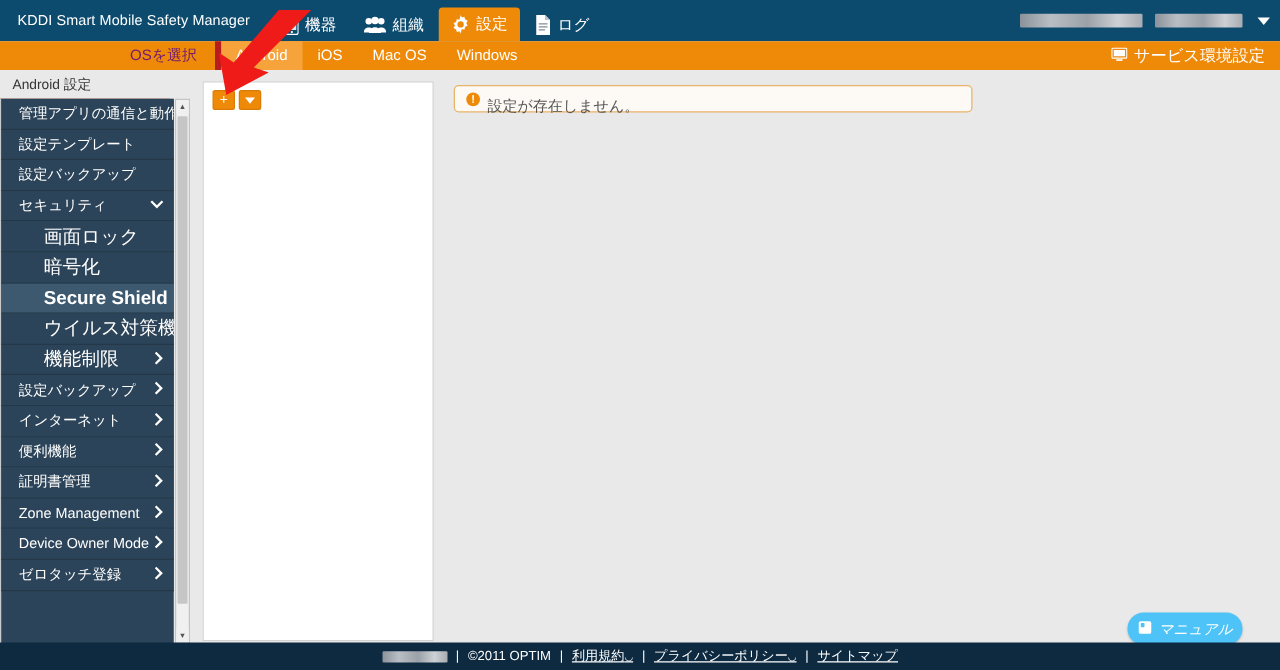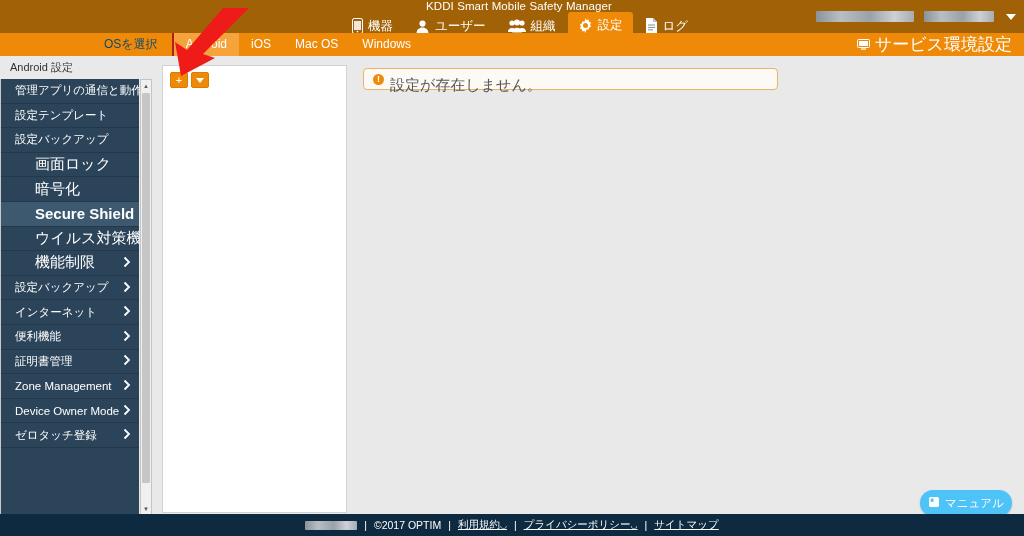--- a/index.html
+++ b/index.html
@@ -7,22 +7,22 @@
     width: 1024px; height: 536px;
     font-family: "Liberation Sans", "DejaVu Sans", sans-serif;
     background: #e8e8e8;
     overflow: hidden;
   }
   #app { position: relative; width: 1024px; height: 536px; background: #e9e9e9; }
 
   
   .topbar {
     position: absolute; left: 0; top: 0; width: 1024px; height: 33px;
-    background: #a16207;
-    display: flex; align-items: center; flex-direction: column;
+    background: #0c4a6e;
+    display: flex; align-items: center;
   }
   .brand {
     color: #ffffff; font-size: 11.5px; letter-spacing: .1px;
     padding-left: 14px; white-space: nowrap;
   }
   .nav { display: flex; align-items: flex-end; height: 33px; margin-left: 18px; }
   .nav-item {
     display: flex; align-items: center; gap: 5px;
     height: 26px; padding: 0 10px; margin-right: 2px;
     color: #ffffff; font-size: 12.5px; white-space: nowrap;
@@ -48,33 +48,33 @@
     border-right: 5px solid transparent; border-top: 6px solid #ffffff;
     margin-left: 2px;
   }
 
   
   .osbar {
     position: absolute; left: 0; top: 33px; width: 1024px; height: 23px;
     background: #ef8a08; display: flex; align-items: center;
   }
   .os-label {
-    color: #0c4a6e; font-size: 12px; padding: 0 14px; white-space: nowrap;
-    border-right: 2px solid #b91c1c; height: 23px; line-height: 23px;
+    color: #701a75; font-size: 12px; padding: 0 14px; white-space: nowrap;
+    border-right: 5px solid #b91c1c; height: 23px; line-height: 23px;
     margin-left: 90px;
   }
   .os-tab {
     color: #ffffff; font-size: 12px; height: 23px; line-height: 23px;
     padding: 0 12px; white-space: nowrap;
   }
   .os-tab.active { background: #f5a33a; }
   .svc-env {
     position: absolute; right: 12px; top: 0; height: 23px;
     display: flex; align-items: center; gap: 5px;
-    color: #ffffff; font-size: 17px; white-space: nowrap;
+    color: #ffffff; font-size: 13px; white-space: nowrap;
   }
 
   
   .side-wrap { position: absolute; left: 0; top: 56px; width: 152px; height: 458px; }
   .side-title {
     font-size: 11px; color: #333; padding: 4px 0 4px 10px; white-space: nowrap;
   }
   .side-scroll-host {
     position: relative; width: 136px; height: 436px;
     background: #c2410c;
@@ -133,29 +133,30 @@
   .msg-box {
     position: absolute; left: 363px; top: 68px; width: 415px; height: 22px;
     background: #fdfaf5; border: 1px solid #e9b36a; border-radius: 4px;
     display: flex; align-items: center; gap: 6px; padding-left: 9px;
   }
   .msg-ico {
     width: 11px; height: 11px; border-radius: 50%; background: #ef8a08;
     color: #ffffff; font-size: 9px; font-weight: bold;
     display: flex; align-items: center; justify-content: center; line-height: 1;
   }
-  .msg-text { font-size: 15px; color: #555; white-space: nowrap; margin-top: 12px; }
+  .msg-text { font-size: 12px; color: #555; white-space: nowrap; margin-top: 12px; }
 
   
   .manual-btn {
-    position: absolute; right: 12px; bottom: 20px; width: 92px; height: 26px;
+    position: absolute; right: 30px; bottom: 20px; width: 92px; height: 26px;
     background: #4ec3f7; border-radius: 13px;
     display: flex; align-items: center; justify-content: center; gap: 5px;
     color: #ffffff; font-size: 11.5px; white-space: nowrap;
     box-shadow: 0 1px 2px rgba(0,0,0,.2);
+    font-style: italic;
   }
 
   
   .footer {
     position: absolute; left: 0; bottom: 0; width: 1024px; height: 22px;
     background: #0d2a40; display: flex; align-items: center; justify-content: center;
     gap: 7px; color: #ffffff; font-size: 10.5px; white-space: nowrap;
   }
   .footer .redact { width: 52px; height: 9px; }
   .footer a, .footer .lnk { color: #ffffff; text-decoration: underline; }
@@ -182,29 +183,20 @@
         <span class="nav-ico">
           <svg width="11" height="16" viewBox="0 0 11 16">
               <rect x="0.5" y="0.5" width="10" height="15" rx="1.6" fill="none" stroke="#fff"></rect>
               <rect x="2" y="3" width="7" height="9" fill="#fff" opacity=".85"></rect>
               <circle cx="5.5" cy="13.6" r="0.9" fill="#fff"></circle>
             </svg>
         </span>
         <span>機器</span>
       </div>
 
-      <div class="nav-item">
-        <span class="nav-ico">
-          <svg width="15" height="15" viewBox="0 0 15 15">
-              <circle cx="7.5" cy="4.6" r="3.1" fill="#fff"></circle>
-              <path d="M1.6 14c0-3.4 2.6-5.6 5.9-5.6s5.9 2.2 5.9 5.6z" fill="#fff"></path>
-            </svg>
-        </span>
-        <span>ユーザー</span>
-      </div>
 
       <div class="nav-item">
         <span class="nav-ico">
           <svg width="18" height="14" viewBox="0 0 18 14">
               <circle cx="4" cy="4" r="2.6" fill="#fff"></circle>
               <circle cx="14" cy="4" r="2.6" fill="#fff"></circle>
               <circle cx="9" cy="3.4" r="3" fill="#fff"></circle>
               <path d="M0 13c0-2.5 1.8-4 4-4s4 1.5 4 4z" fill="#fff"></path>
               <path d="M10 13c0-2.5 1.8-4 4-4s4 1.5 4 4z" fill="#fff"></path>
               <path d="M4.2 13.4c0-2.8 2-4.6 4.8-4.6s4.8 1.8 4.8 4.6z" fill="#fff"></path>
@@ -270,20 +262,26 @@
         <div class="side-clip" id="side-clip">
             <div class="side-item">
               <span>管理アプリの通信と動作</span>
             </div>
             <div class="side-item">
               <span>設定テンプレート</span>
             </div>
             <div class="side-item">
               <span>設定バックアップ</span>
             </div>
+            <div class="side-item">
+              <span>セキュリティ</span>
+              <span class="side-chev"><svg width="11" height="8" viewBox="0 0 11 8">
+                  <path d="M1 1.5L5.5 6 10 1.5" stroke="#fff" stroke-width="1.8" fill="none"></path>
+                </svg></span>
+            </div>
             <div class="side-item sub">
               <span>画面ロック</span>
             </div>
             <div class="side-item sub">
               <span>暗号化</span>
             </div>
             <div class="side-item sub active">
               <span>Secure Shield</span>
             </div>
             <div class="side-item sub">
@@ -368,21 +366,21 @@
           <rect x="1" y="1" width="10" height="10" rx="1.5" fill="#fff"></rect>
           <rect x="2.6" y="2.4" width="3" height="3.4" rx=".6" fill="#4ec3f7"></rect>
         </svg>
     </span>
     <span>マニュアル</span>
   </div>
 
   <div class="footer">
     <span class="redact"></span>
     <span class="sep">|</span>
-    <span>©2017 OPTIM</span>
+    <span>©2011 OPTIM</span>
     <span class="sep">|</span>
     <span class="lnk"><span>利用規約</span><span class="ext-ico">◡</span></span>
     <span class="sep">|</span>
     <span class="lnk"><span>プライバシーポリシー</span><span class="ext-ico">◡</span></span>
     <span class="sep">|</span>
     <span class="lnk">サイトマップ</span>
   </div>
 
   <div class="arrow-anno">
     <svg width="92" height="76" viewBox="0 0 92 76">

